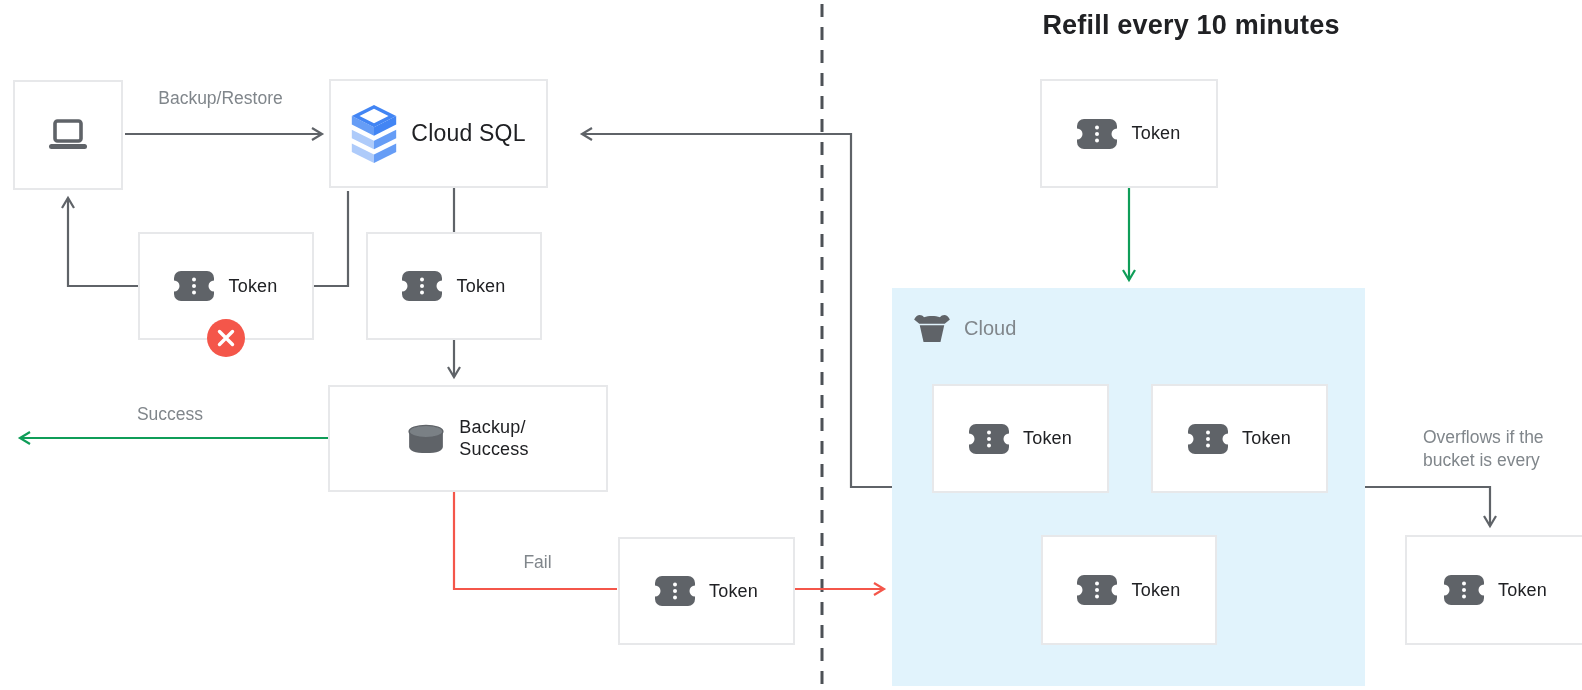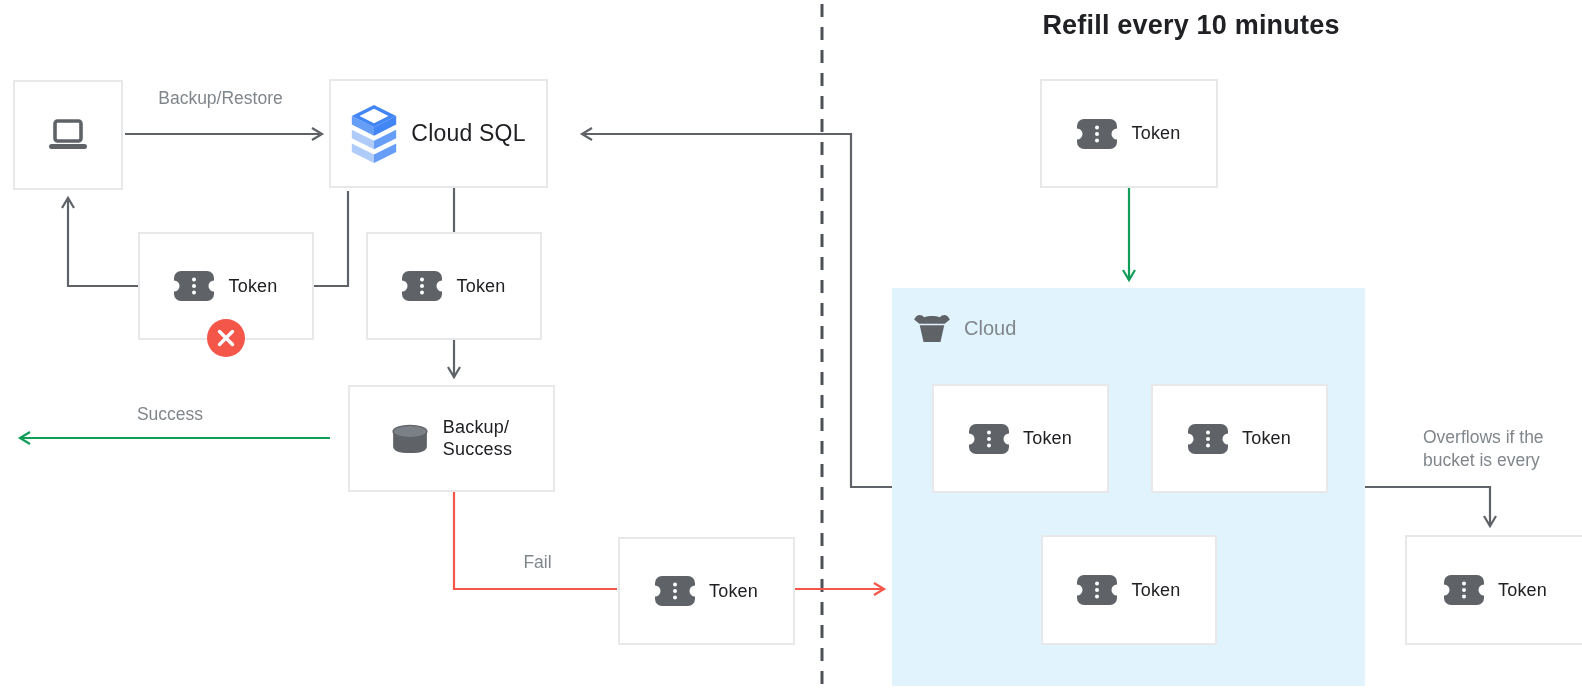--- a/index.html
+++ b/index.html
@@ -126,21 +126,21 @@
       <rect x="0" y="1" width="40" height="30" rx="7" fill="#5f6368"></rect>
       <circle cx="0" cy="16" r="5.5" fill="#fff"></circle>
         <circle cx="40" cy="16" r="5.5" fill="#fff"></circle>
       <circle cx="20" cy="9.5" r="2" fill="#fff"></circle>
         <circle cx="20" cy="16" r="2" fill="#fff"></circle>
         <circle cx="20" cy="22.5" r="2" fill="#fff"></circle>
     </svg>
     <span class="node-label">Token</span>
   </div>
 
-  <div class="node" style="left:348px;top:385px;width:207px;height:107px;">
+  <div class="node" style="left:328px;top:385px;width:280px;height:107px;">
     <svg width="38" height="30" viewBox="0 0 40 32">
       <path d="M2,8 L2,24 Q2,31 20,31 Q38,31 38,24 L38,8 Z" fill="#5f6368"></path>
       <ellipse cx="20" cy="8" rx="18" ry="6.5" fill="#7a8085" stroke="#5f6368" stroke-width="1.5"></ellipse>
     </svg>
     <span class="node-label two-line">
       <span>Backup/</span>
       <span>Success</span>
     </span>
   </div>
 

